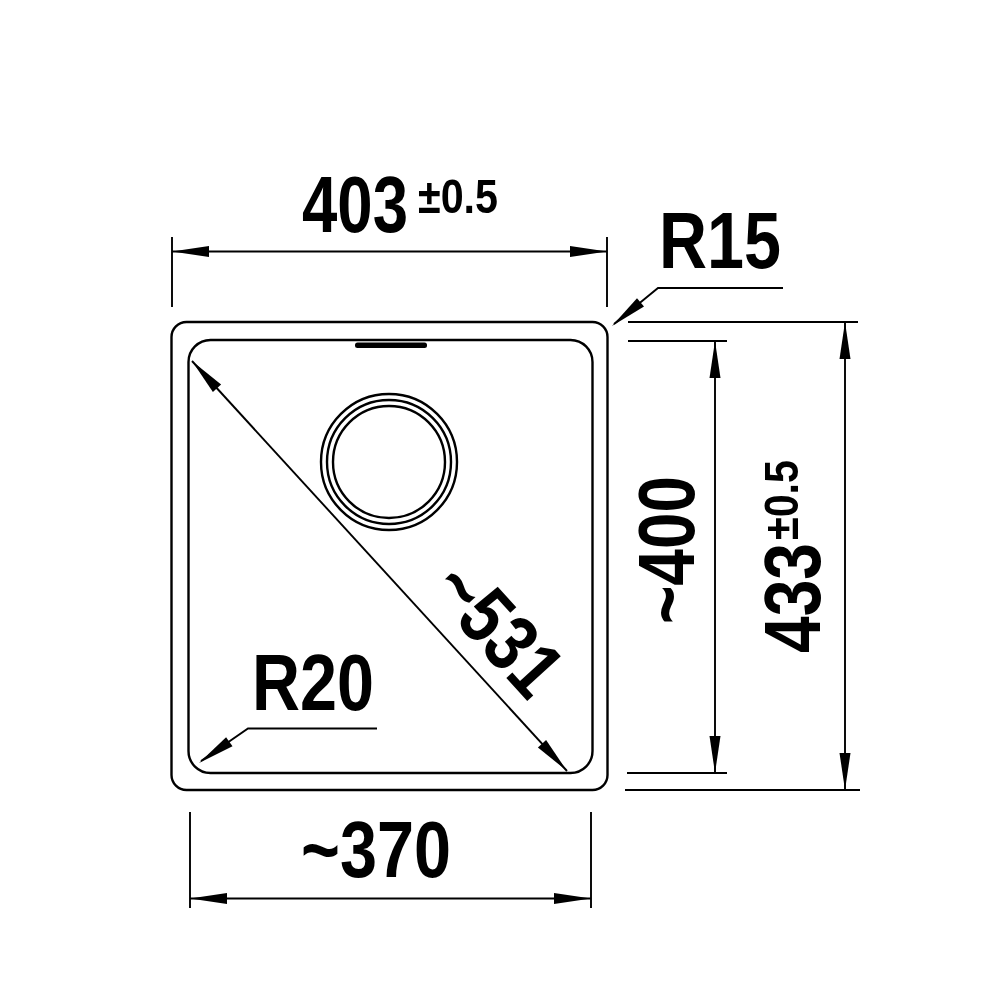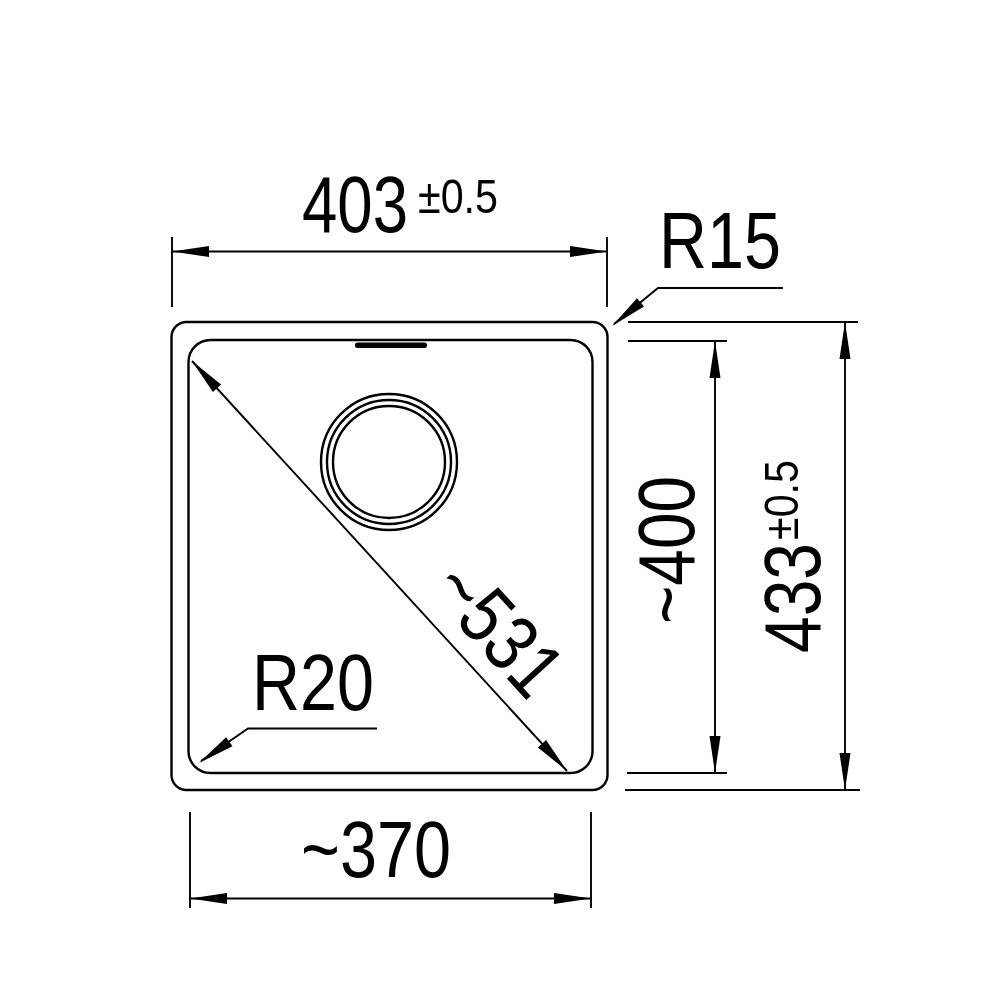--- a/index.html
+++ b/index.html
@@ -7,20 +7,21 @@
     padding: 0;
     width: 1000px;
     height: 1000px;
     background: #ffffff;
     overflow: hidden;
   }
   #drawing-wrap {
     width: 1000px;
     height: 1000px;
     position: relative;
+    font-weight: bold;
   }
   svg {
     display: block;
   }
   
   .outline-ln {
     stroke: #000000;
     stroke-width: 2.4;
     fill: none;
     stroke-linejoin: round;

